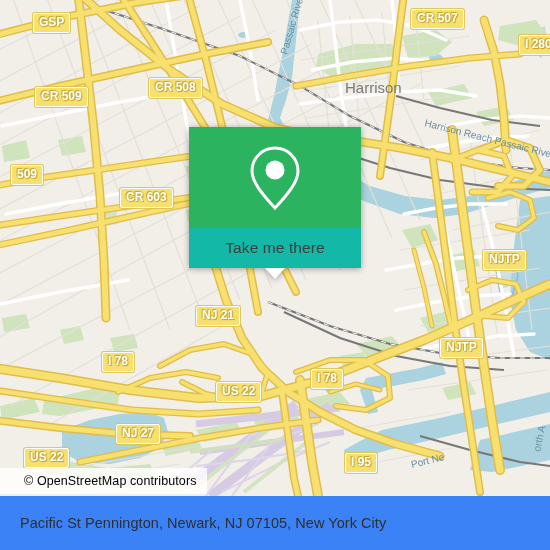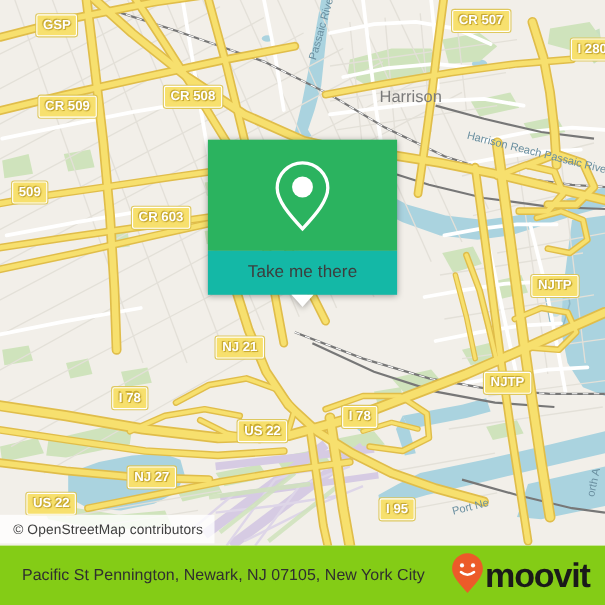--- a/index.html
+++ b/index.html
@@ -27,24 +27,24 @@
   }
   #map-svg { display:block; width:550px; height:496px; }
 
   
   #attribution {
     position: absolute;
     left: 0;
     top: 468px;
     height: 26px;
     line-height: 26px;
-    padding: 0 10px 0 12px;
+    padding: 0 10px 0 24px;
     background: rgba(255,255,255,0.80);
     font-size: 12.5px;
-    color: #404040;
+    color: #000000;
     white-space: nowrap;
     letter-spacing: 0.1px;
   }
 
   
   #callout {
     position: absolute;
     left: 189px;
     top: 127px;
     width: 172px;
@@ -81,21 +81,21 @@
     border-top: 11px solid #ffffff;
   }
 
   
   #footer {
     position: absolute;
     left: 0;
     top: 496px;
     width: 550px;
     height: 54px;
-    background: #84cc16;
+    background: #3b82f6;
     display: flex;
     align-items: center;
     justify-content: space-between;
     box-sizing: border-box;
     padding: 0 14px 0 20px;
   }
   #footer-address {
     font-size: 14.5px;
     color: #2f2f2f;
     line-height: 1.42;
@@ -429,26 +429,15 @@
       </span>
     </div>
     <div id="callout-bottom">
       <span id="callout-label">Take me there</span>
     </div>
     <div id="callout-tail"></div>
   </div>
 
   <div id="footer">
     <div id="footer-address">Pacific St Pennington, Newark, NJ 07105, New York City</div>
-    <div id="moovit-logo">
-      <span>
-        <svg width="30" height="38" viewBox="0 0 30 38">
-          <path d="M15,1 C7.3,1 1,7.3 1,15 C1,22 8,29 15,37 C22,29 29,22 29,15 C29,7.3 22.7,1 15,1 Z" fill="#ec5b29"></path>
-          <circle cx="10" cy="12" r="1.9" fill="#ffffff"></circle>
-          <circle cx="20" cy="12" r="1.9" fill="#ffffff"></circle>
-          <path d="M9,18 Q15,23 21,18" fill="none" stroke="#ffffff" stroke-width="2.2" stroke-linecap="round"></path>
-        </svg>
-      </span>
-      <span id="moovit-wordmark">moovit</span>
-    </div>
   </div>
 
 </div>
 
 </body></html>

